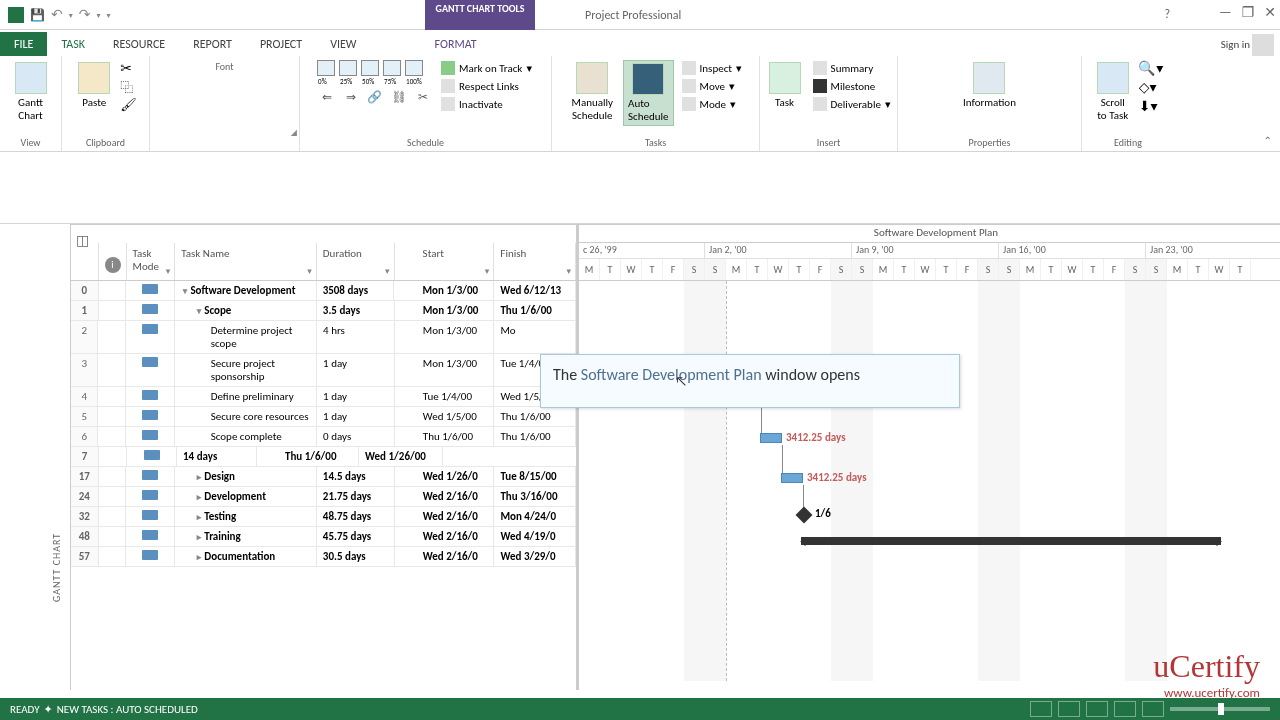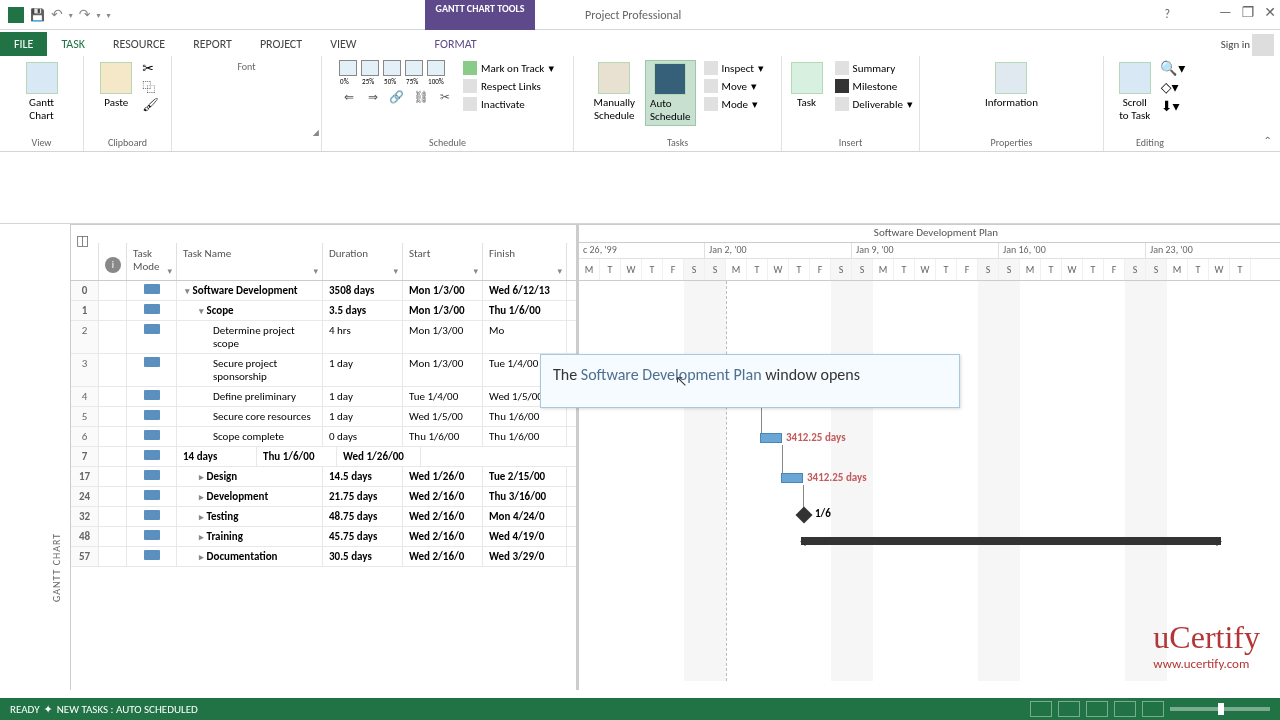--- a/index.html
+++ b/index.html
@@ -64,21 +64,21 @@
 .task-table { width: 508px; border-right: 3px solid #ccc; overflow: hidden; background: #fff; }
 .tt-title { height: 18px; text-align: center; font-size: 11px; color: #555; padding-top: 1px; border-bottom: 1px solid #ccc; }
 .tt-header { display: flex; height: 38px; border-bottom: 1px solid #ccc; background: #fff; }
 .tt-header .colh { border-right: 1px solid #e0e0e0; font-size: 11px; color: #555; padding: 4px 6px; position: relative; }
 .colh .dd { position: absolute; right: 4px; bottom: 4px; font-size: 9px; color: #888; }
 .col-rownum { width: 28px; text-align: center; }
 .col-info { width: 28px; }
 .col-mode { width: 50px; }
 .col-name { width: 146px; }
 .col-dur { width: 80px; }
-.col-start { width: 80px; }
+.col-start { width: 80px; margin-left: 22px; }
 .col-finish { width: 84px; }
 
 .tt-rows { }
 .tt-row { display: flex; border-bottom: 1px solid #e8e8e8; min-height: 20px; }
 .tt-row.bold-row { font-weight: bold; }
 .tt-row .cell { border-right: 1px solid #e8e8e8; font-size: 11px; padding: 3px 6px; overflow: hidden; }
 .cell.col-rownum { text-align: center; color: #666; background: #fafafa; }
 .cell.col-mode { text-align: center; color: #5b8fbd; }
 .mode-glyph { display: inline-block; width: 16px; height: 10px; background: #5b8fbd; border-radius: 1px; }
 .expand { color: #888; margin-right: 3px; font-size: 9px; display: inline-block; }
@@ -107,21 +107,21 @@
 .tooltip-pop { position: absolute; left: 540px; top: 354px; width: 420px; height: 54px; background: #f5fbff; border: 1px solid #aac8dd; padding: 10px 12px; font-size: 16px; color: #333; box-shadow: 1px 1px 3px rgba(0,0,0,0.15); }
 .tooltip-pop .tp-bold { color: #507090; }
 
 
 .status-bar { position: absolute; bottom: 0; left: 0; right: 0; height: 22px; background: #217346; color: #fff; display: flex; align-items: center; font-size: 11px; padding: 0 10px; }
 .status-left { display: flex; gap: 4px; }
 .status-right { position: absolute; right: 10px; display: flex; gap: 6px; align-items: center; }
 .status-right .vbtn { width: 22px; height: 16px; border: 1px solid rgba(255,255,255,0.4); }
 
 
-.brand { position: absolute; right: 20px; bottom: 49px; }
+.brand { position: absolute; right: 20px; bottom: 20px; text-align: right; }
 .brand .b1 { font-size: 32px; color: #b43535; font-family: Georgia, serif; }
 .brand .b2 { font-size: 13px; color: #b43535; }
 
 .info-ico-circ { width: 16px; height: 16px; border-radius: 50%; background: #888; color: #fff; font-size: 10px; text-align: center; line-height: 16px; margin: 10px auto; }
 </style>
 </head>
 <body>
 
 <div class="title-bar">
   <div class="title-icons">
@@ -149,21 +149,21 @@
   <div class="ribbon-tab">RESOURCE</div>
   <div class="ribbon-tab">REPORT</div>
   <div class="ribbon-tab">PROJECT</div>
   <div class="ribbon-tab">VIEW</div>
   <div class="ribbon-tab format-tab">FORMAT</div>
   <span class="sign-in">Sign in</span>
   <div class="sign-in-ico"></div>
 </div>
 
 <div class="ribbon">
-  <div class="ribbon-group" style="width:84px">
+  <div class="ribbon-group" style="width:62px">
     <div class="big-btn">
       <div class="bicon" style="background:#d8e8f4"></div>
       <span style="white-space:pre-line;text-align:center">Gantt
 Chart</span>
     </div>
     <div class="ribbon-group-label">View</div>
   </div>
 
   <div class="ribbon-group" style="width:88px">
     <div class="rg-body">
@@ -394,21 +394,21 @@
             <div class="cell col-start">Thu 1/6/00</div>
             <div class="cell col-finish">Wed 1/26/00</div>
           </div>
           <div class="tt-row bold-row">
             <div class="cell col-rownum">17</div>
             <div class="cell col-info"></div>
             <div class="cell col-mode"><span class="mode-glyph"></span></div>
             <div class="cell col-name" style="padding-left:22px"><span class="expand">▸</span>Design</div>
             <div class="cell col-dur">14.5 days</div>
             <div class="cell col-start">Wed 1/26/0</div>
-            <div class="cell col-finish">Tue 2/15/00</div>
+            <div class="cell col-finish">Tue 8/15/00</div>
           </div>
           <div class="tt-row bold-row">
             <div class="cell col-rownum">24</div>
             <div class="cell col-info"></div>
             <div class="cell col-mode"><span class="mode-glyph"></span></div>
             <div class="cell col-name" style="padding-left:22px"><span class="expand">▸</span>Development</div>
             <div class="cell col-dur">21.75 days</div>
             <div class="cell col-start">Wed 2/16/0</div>
             <div class="cell col-finish">Thu 3/16/00</div>
           </div>

